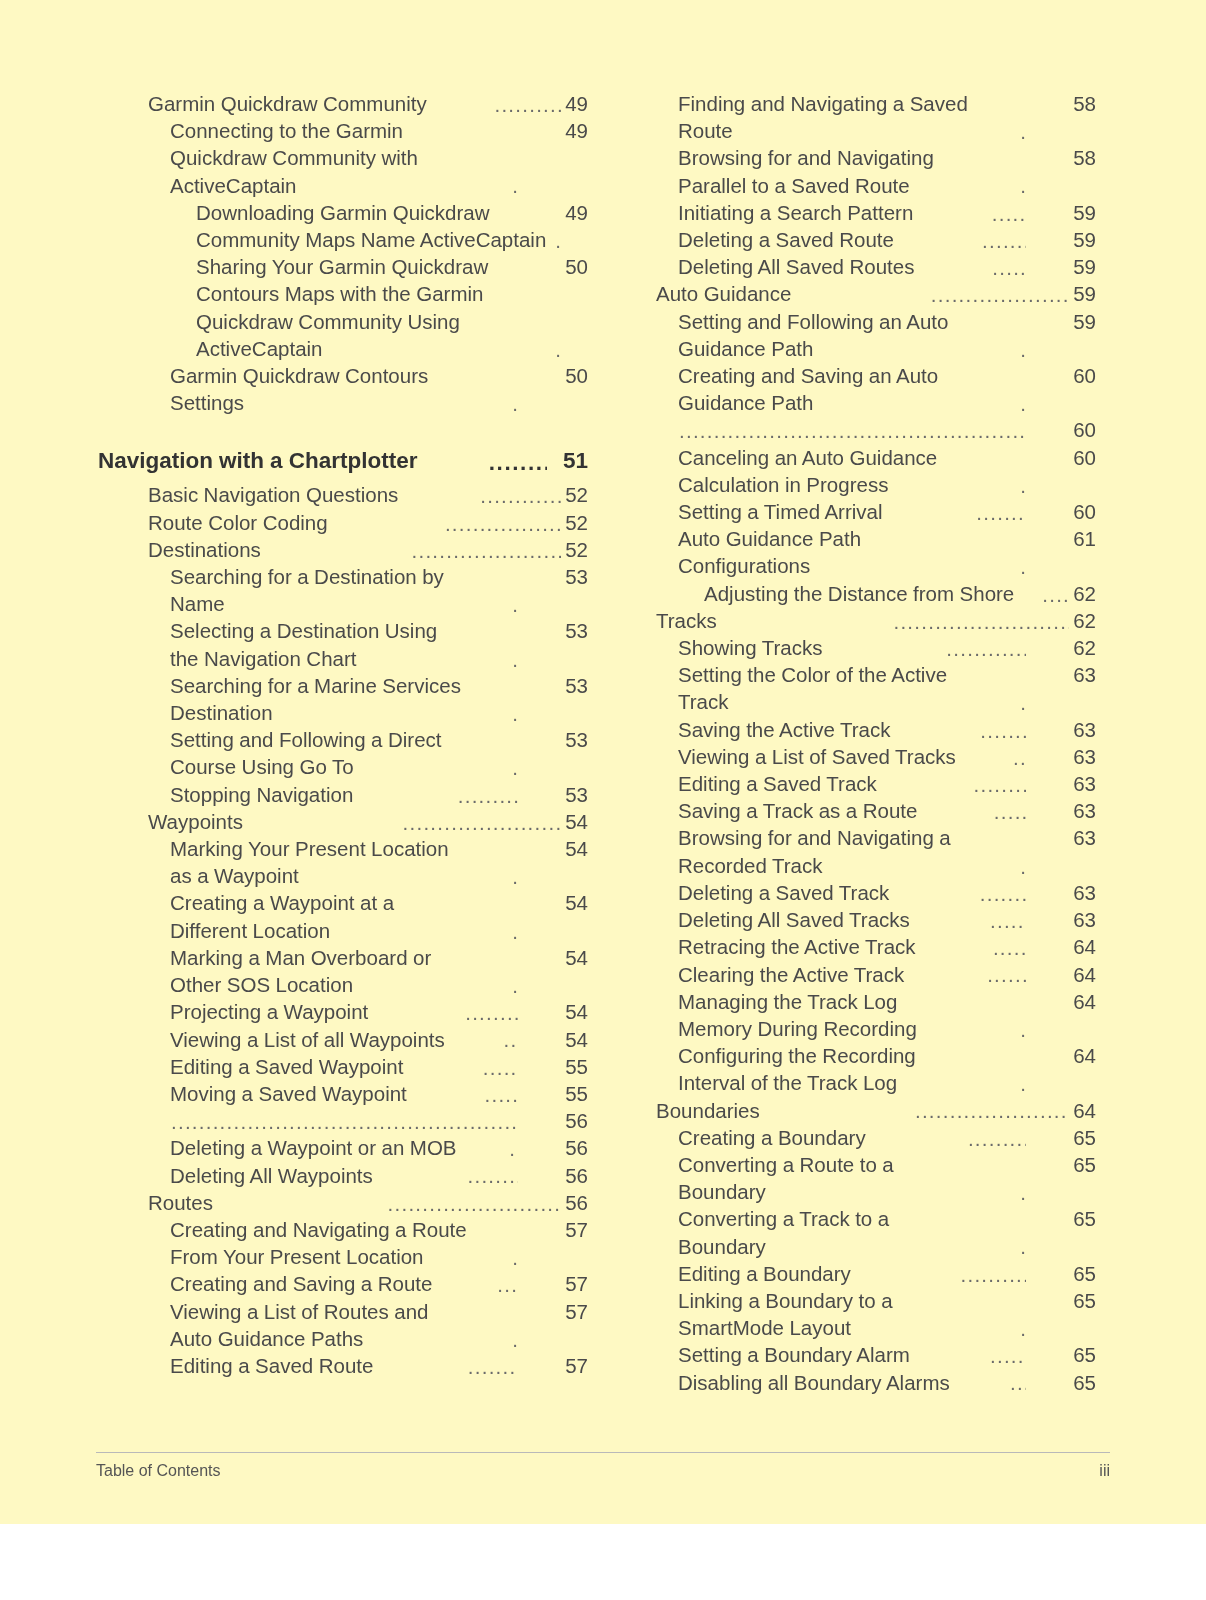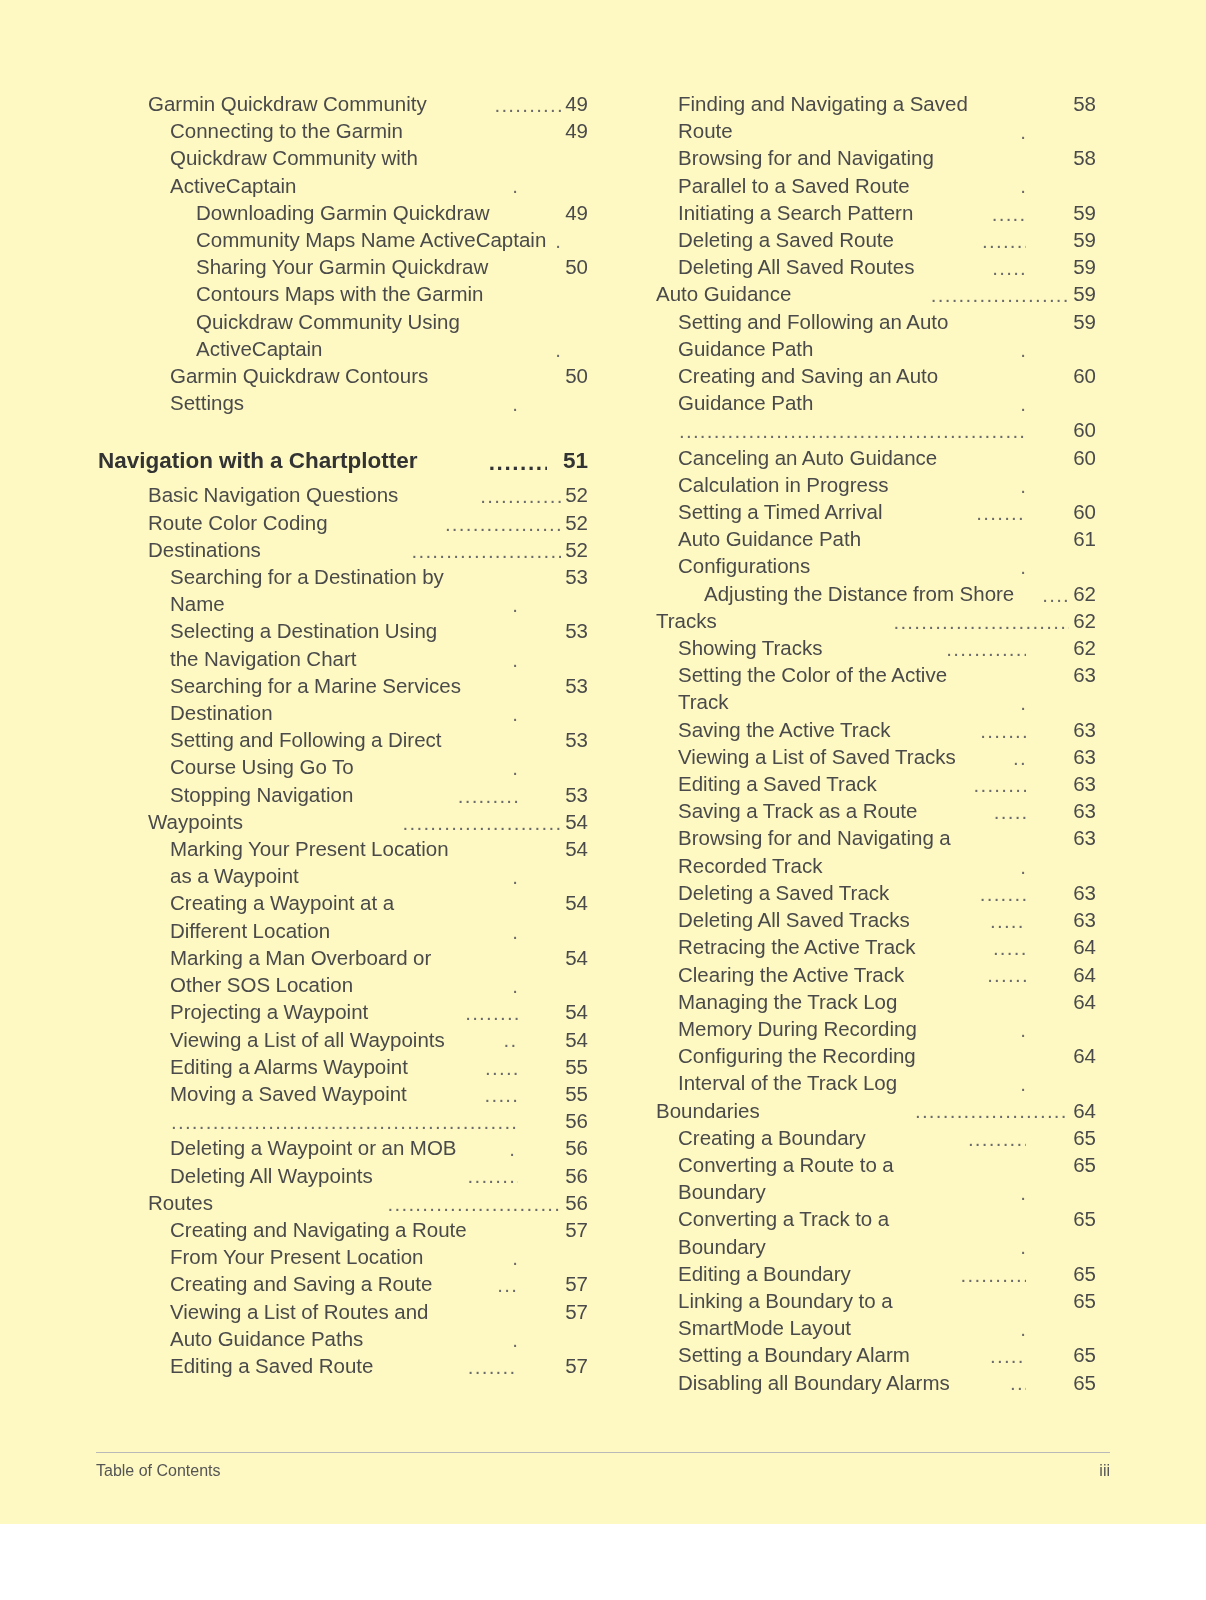--- a/index.html
+++ b/index.html
@@ -223,21 +223,21 @@
           <span class="body"><span class="etext">Projecting a Waypoint</span></span>
           <span class="leader"></span>
           <span class="pnum">54</span>
         </div>
         <div class="toc-entry lvl2">
           <span class="body"><span class="etext">Viewing a List of all Waypoints</span></span>
           <span class="leader"></span>
           <span class="pnum">54</span>
         </div>
         <div class="toc-entry lvl2">
-          <span class="body"><span class="etext">Editing a Alarms Waypoint</span></span>
+          <span class="body"><span class="etext">Editing a Saved Waypoint</span></span>
           <span class="leader"></span>
           <span class="pnum">55</span>
         </div>
         <div class="toc-entry lvl2">
           <span class="body"><span class="etext">Moving a Saved Waypoint</span></span>
           <span class="leader"></span>
           <span class="pnum">55</span>
         </div>
         <div class="toc-entry lvl2">
           <span class="leader"></span>

